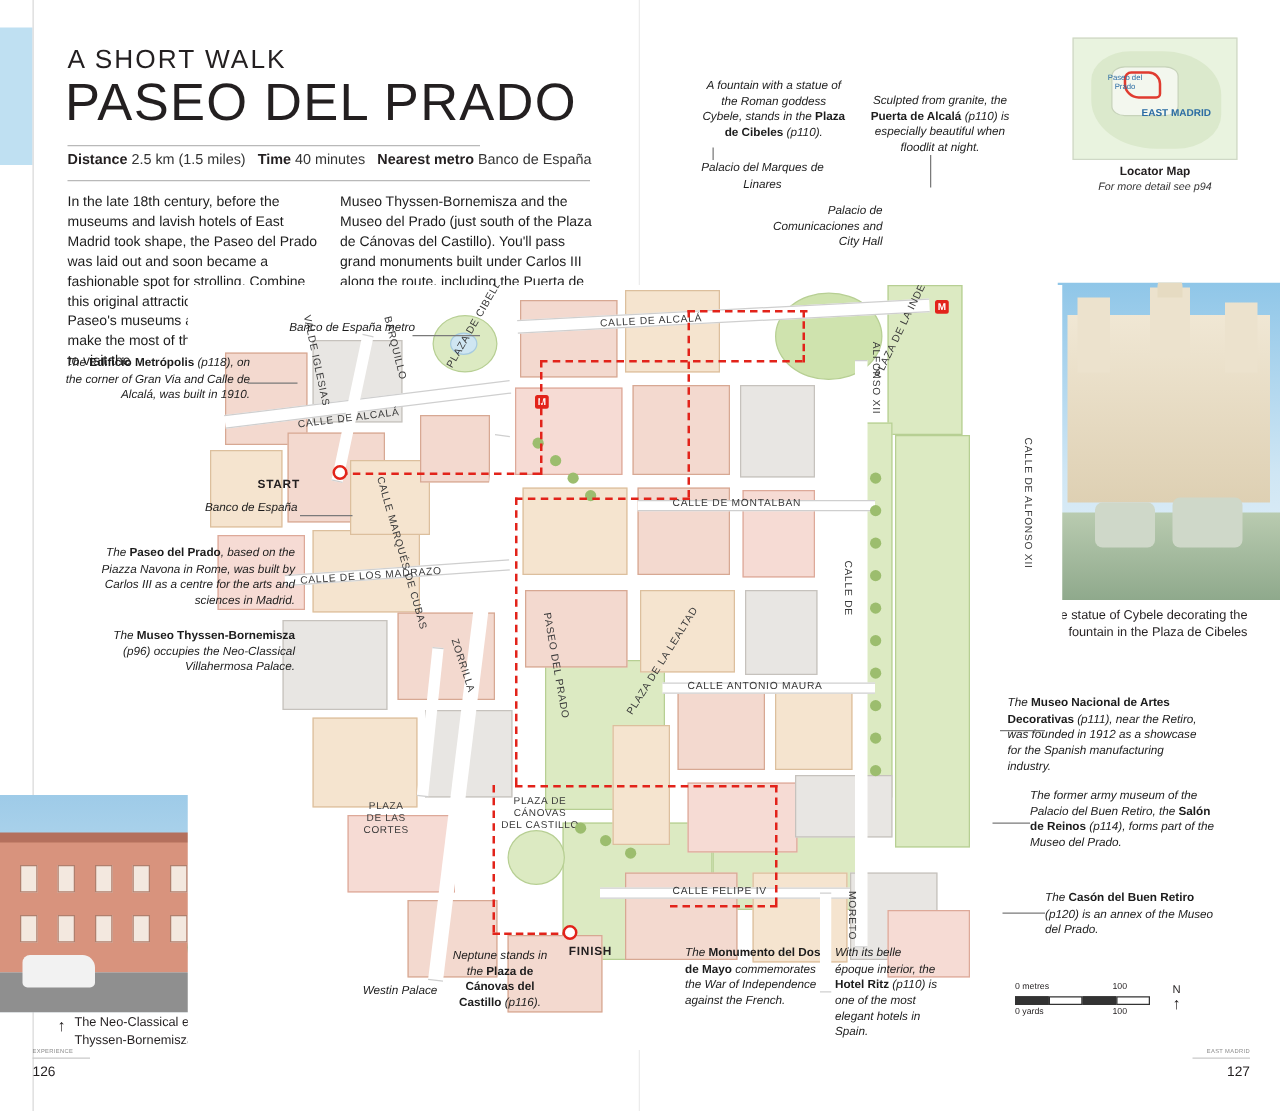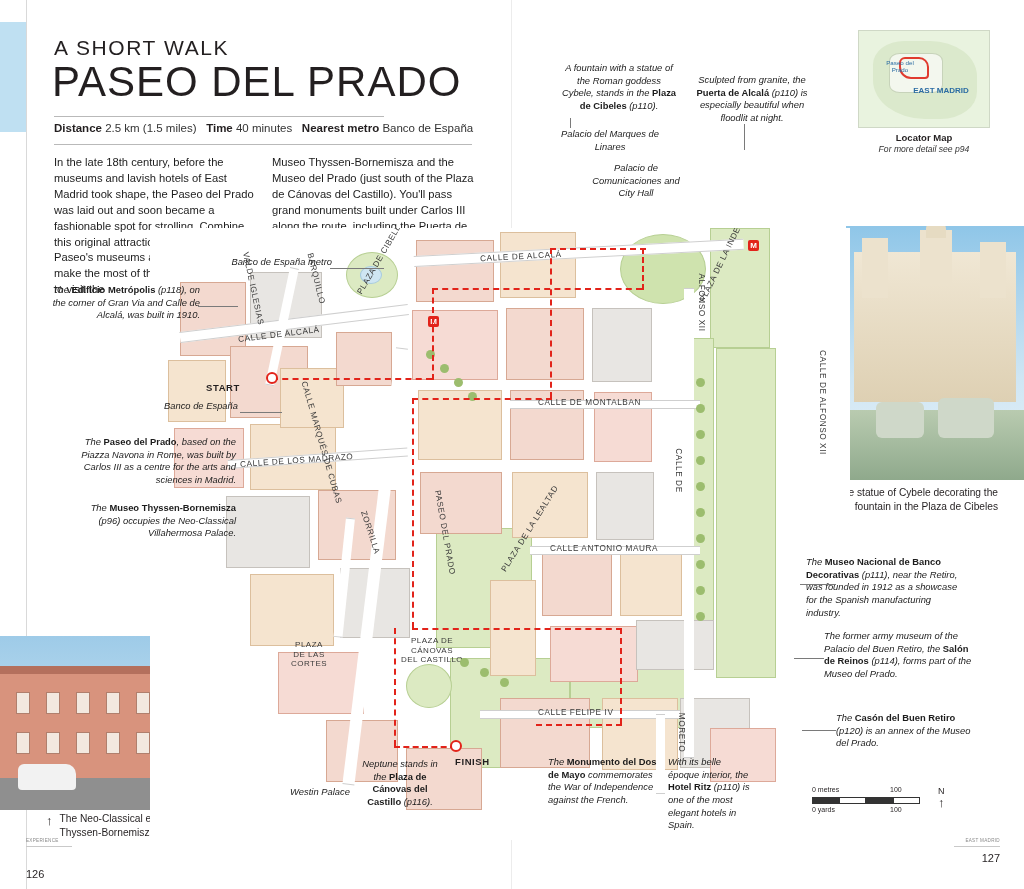--- a/index.html
+++ b/index.html
@@ -179,21 +179,21 @@
   
   .scalebar { position:absolute; left:812px; top:786px; width:110px; font-size:7.5px; }
   .sb-line { position:relative; height:7px; margin:2px 0; }
   .sb-seg { position:absolute; top:0; height:7px; border:0.8px solid #333; }
   .sb-fill { background:#333; }
   .sb-labels { position:relative; height:9px; font-size:7px; }
   .north { position:absolute; left:938px; top:786px; text-align:center; font-size:9px; }
   .north .arrow { font-size:13px; line-height:1; }
 
   
-  .folio-l { position:absolute; left:26px; top:852px; font-size:11px;margin-top:16px; }
+  .folio-l { position:absolute; left:26px; top:852px; font-size:11px; }
   .folio-r { position:absolute; right:24px; top:852px; font-size:11px; }
   .folio-rule-l { position:absolute; left:26px; top:846px; width:46px; height:1px; background:#c9c9c9; }
   .folio-rule-r { position:absolute; right:24px; top:846px; width:46px; height:1px; background:#c9c9c9; }
   .folio-tiny-l { position:absolute; left:26px; top:838px; font-size:4.6px; letter-spacing:.3px; color:#8a8a8a; }
   .folio-tiny-r { position:absolute; right:24px; top:838px; font-size:4.6px; letter-spacing:.3px; color:#8a8a8a; }
   .gutter { position:absolute; left:511px; top:0; width:1px; height:889px; background:#ececec; }
 </style>
 </head>
 <body>
 
@@ -411,21 +411,21 @@
 
   <div class="note center" style="left:560px;top:62px;width:118px;">
     <span>A fountain with a statue of the Roman goddess Cybele, stands in the </span><b>Plaza de Cibeles</b><span> (p110).</span>
   </div>
   <div class="note center" style="left:692px;top:74px;width:120px;">
     <span>Sculpted from granite, the </span><b>Puerta de Alcalá</b><span> (p110) is especially beautiful when floodlit at night.</span>
   </div>
   <div class="note center" style="left:560px;top:128px;width:100px;">
     <span>Palacio del Marques de Linares</span>
   </div>
-  <div class="note center" style="left:587px;top:162px;width:98px;">
+  <div class="note center" style="left:608px;top:162px;width:98px;text-align:right;">
     <span>Palacio de Comunicaciones and City Hall</span>
   </div>
   <div class="note right" style="left:200px;top:256px;width:132px;">
     <span>Banco de España metro</span>
   </div>
   <div class="note right" style="left:40px;top:284px;width:160px;">
     <span>The </span><b>Edificio Metrópolis</b><span> (p118), on the corner of Gran Via and Calle de Alcalá, was built in 1910.</span>
   </div>
   <div class="note right" style="left:110px;top:400px;width:128px;">
     <span>Banco de España</span>
@@ -439,21 +439,21 @@
   <div class="note center" style="left:356px;top:758px;width:88px;">
     <span>Neptune stands in the </span><b>Plaza de Cánovas del Castillo</b><span> (p116).</span>
   </div>
   <div class="note" style="left:548px;top:756px;width:110px;">
     <span>The </span><b>Monumento del Dos de Mayo</b><span> commemorates the War of Independence against the French.</span>
   </div>
   <div class="note" style="left:668px;top:756px;width:82px;">
     <span>With its belle époque interior, the </span><b>Hotel Ritz</b><span> (p110) is one of the most elegant hotels in Spain.</span>
   </div>
   <div class="note" style="left:806px;top:556px;width:154px;">
-    <span>The </span><b>Museo Nacional de Banco Decorativas</b><span> (p111), near the Retiro, was founded in 1912 as a showcase for the Spanish manufacturing industry.</span>
+    <span>The </span><b>Museo Nacional de Artes Decorativas</b><span> (p111), near the Retiro, was founded in 1912 as a showcase for the Spanish manufacturing industry.</span>
   </div>
   <div class="note" style="left:824px;top:630px;width:150px;">
     <span>The former army museum of the Palacio del Buen Retiro, the </span><b>Salón de Reinos</b><span> (p114), forms part of the Museo del Prado.</span>
   </div>
   <div class="note" style="left:836px;top:712px;width:148px;">
     <span>The </span><b>Casón del Buen Retiro</b><span> (p120) is an annex of the Museo del Prado.</span>
   </div>
   <div class="note center" style="left:290px;top:786px;width:60px;">
     <span>Westin Palace</span>
   </div>

